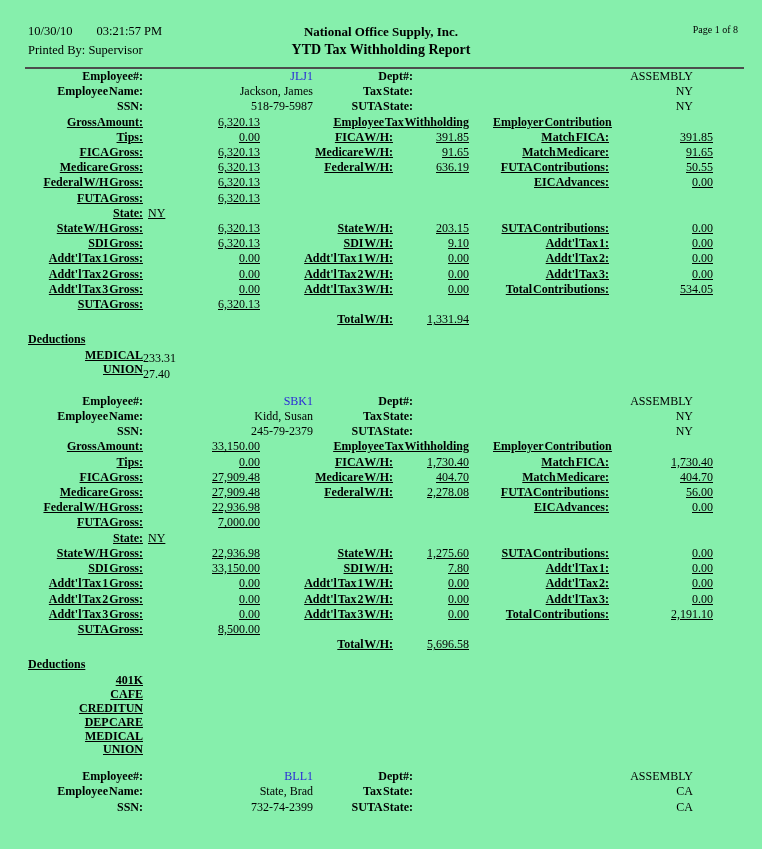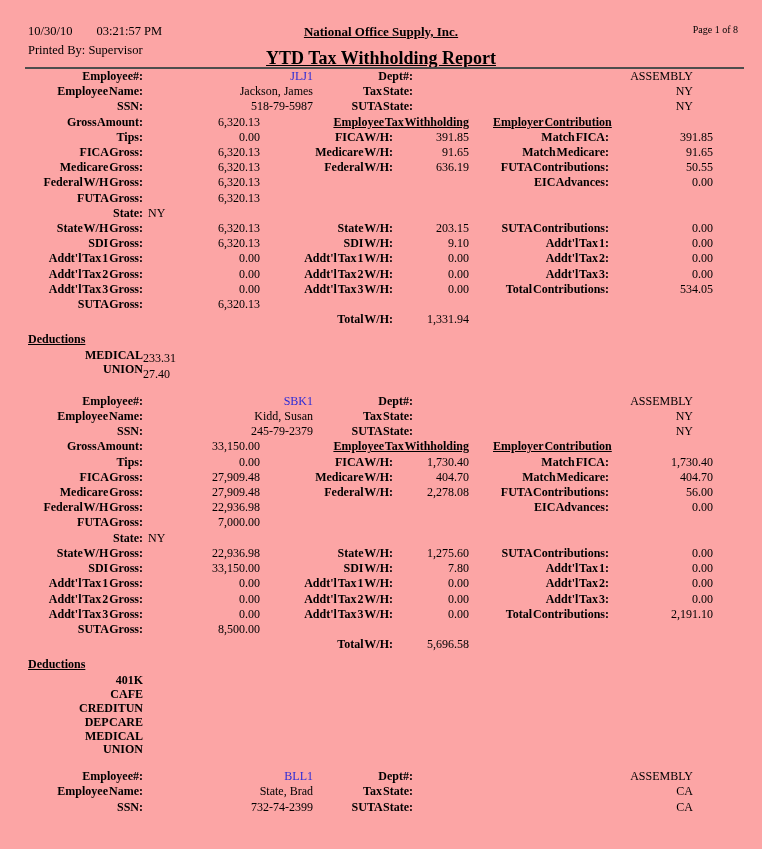--- a/index.html
+++ b/index.html
@@ -1,32 +1,32 @@
 <!DOCTYPE html>
 <html><head>
 <meta charset="utf-8">
 <style>
   html,body { margin:0; padding:0; background:#ffffff; }
   .page {
     position:relative;
     width:762px; height:849px;
-    background:#fca5a5;
+    background:#86efac;
     font-family:"Liberation Serif","DejaVu Serif",serif;
     color:#000000;
     overflow:hidden;
     box-sizing:border-box;
   }
   
   .report-header { position:relative; height:69px; }
   .hdr-left { position:absolute; left:28px; top:24px; font-size:12.5px; white-space:nowrap; }
   .hdr-date { display:inline-block; margin-right:24px; }
   .hdr-printedby { margin-top:4px; }
-  .hdr-center { position:absolute; left:0; right:0; top:24px; text-align:center;text-decoration:underline; }
+  .hdr-center { position:absolute; left:0; right:0; top:24px; text-align:center; }
   .company { font-size:13px; font-weight:bold; }
-  .report-title { font-size:18px; font-weight:bold; margin-top:8px; }
+  .report-title { font-size:14px; font-weight:bold; margin-top:2px; }
   .hdr-right { position:absolute; right:24px; top:24px; font-size:10px; }
   .rule { position:absolute; left:25px; right:18px; bottom:0; border-top:2px solid #4d4d4d; }
 
   
   #employees { }
   .employee { margin-top:12px; }
   .employee:first-child { margin-top:0; }
 
   .lbl { font-weight:bold; word-spacing:-2px; }
   .row-cell { font-size:12px; line-height:15.2px; white-space:nowrap; }
@@ -38,32 +38,33 @@
   .head-grid .row-cell { overflow:visible; }
   .ra { text-align:right; }
   .la { text-align:right; padding-left:5px; }
 
   .emp-id { text-decoration:none; }
 
   .main-grid {
     display:grid;
     grid-template-columns:143px 117px 133px 76px 140px 104px;
     width:713px;
+    text-decoration:underline;
   }
   .main-grid .row-cell { text-align:right; }
   .sec-hdr-1 { grid-column:3 / 5; text-align:right; padding-left:13px; }
   .sec-hdr-2 { grid-column:5 / 7; text-align:left !important; padding-left:24px; }
   .sec-hdr-1 span, .sec-hdr-2 span { text-decoration:underline; font-weight:bold; word-spacing:-2px; }
   .state-val { text-align:left !important; padding-left:5px; }
 
   
   .deductions { margin-top:5px; }
   .ded-title { margin-left:28px; font-size:12px; font-weight:bold; text-decoration:underline; line-height:15px; }
   .ded-cols { display:flex; margin-top:2px; }
-  .ded-labels { width:143px; text-align:right; }
+  .ded-labels { width:143px; text-align:right;text-decoration:underline; }
   .ded-labels div { font-size:12px; font-weight:bold; line-height:13.8px; word-spacing:-2px; white-space:nowrap; }
   .ded-values { width:104px; text-align:left; padding-top:2px; }
   .ded-values div { font-size:12px; line-height:15.2px; white-space:nowrap; }
 </style>
 </head>
 <body>
 
 <div class="page">
   <div class="report-header">
     <div class="hdr-left">

